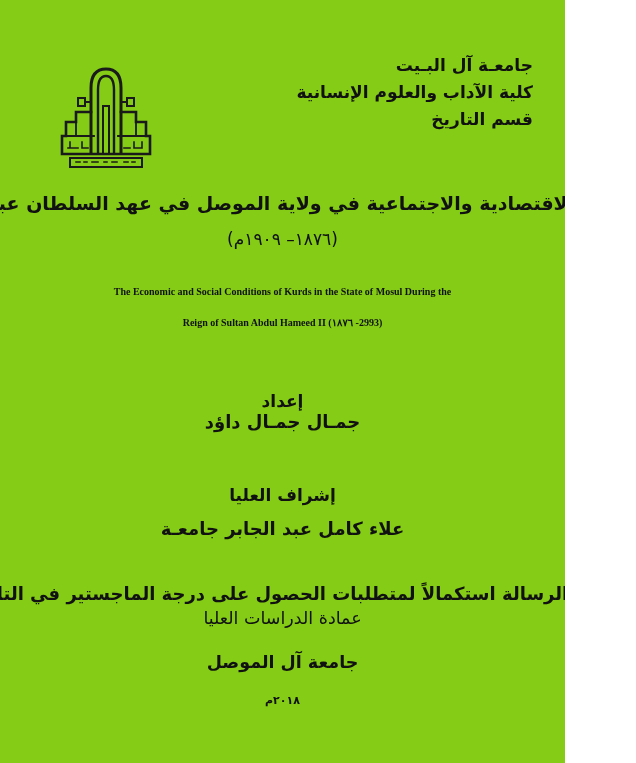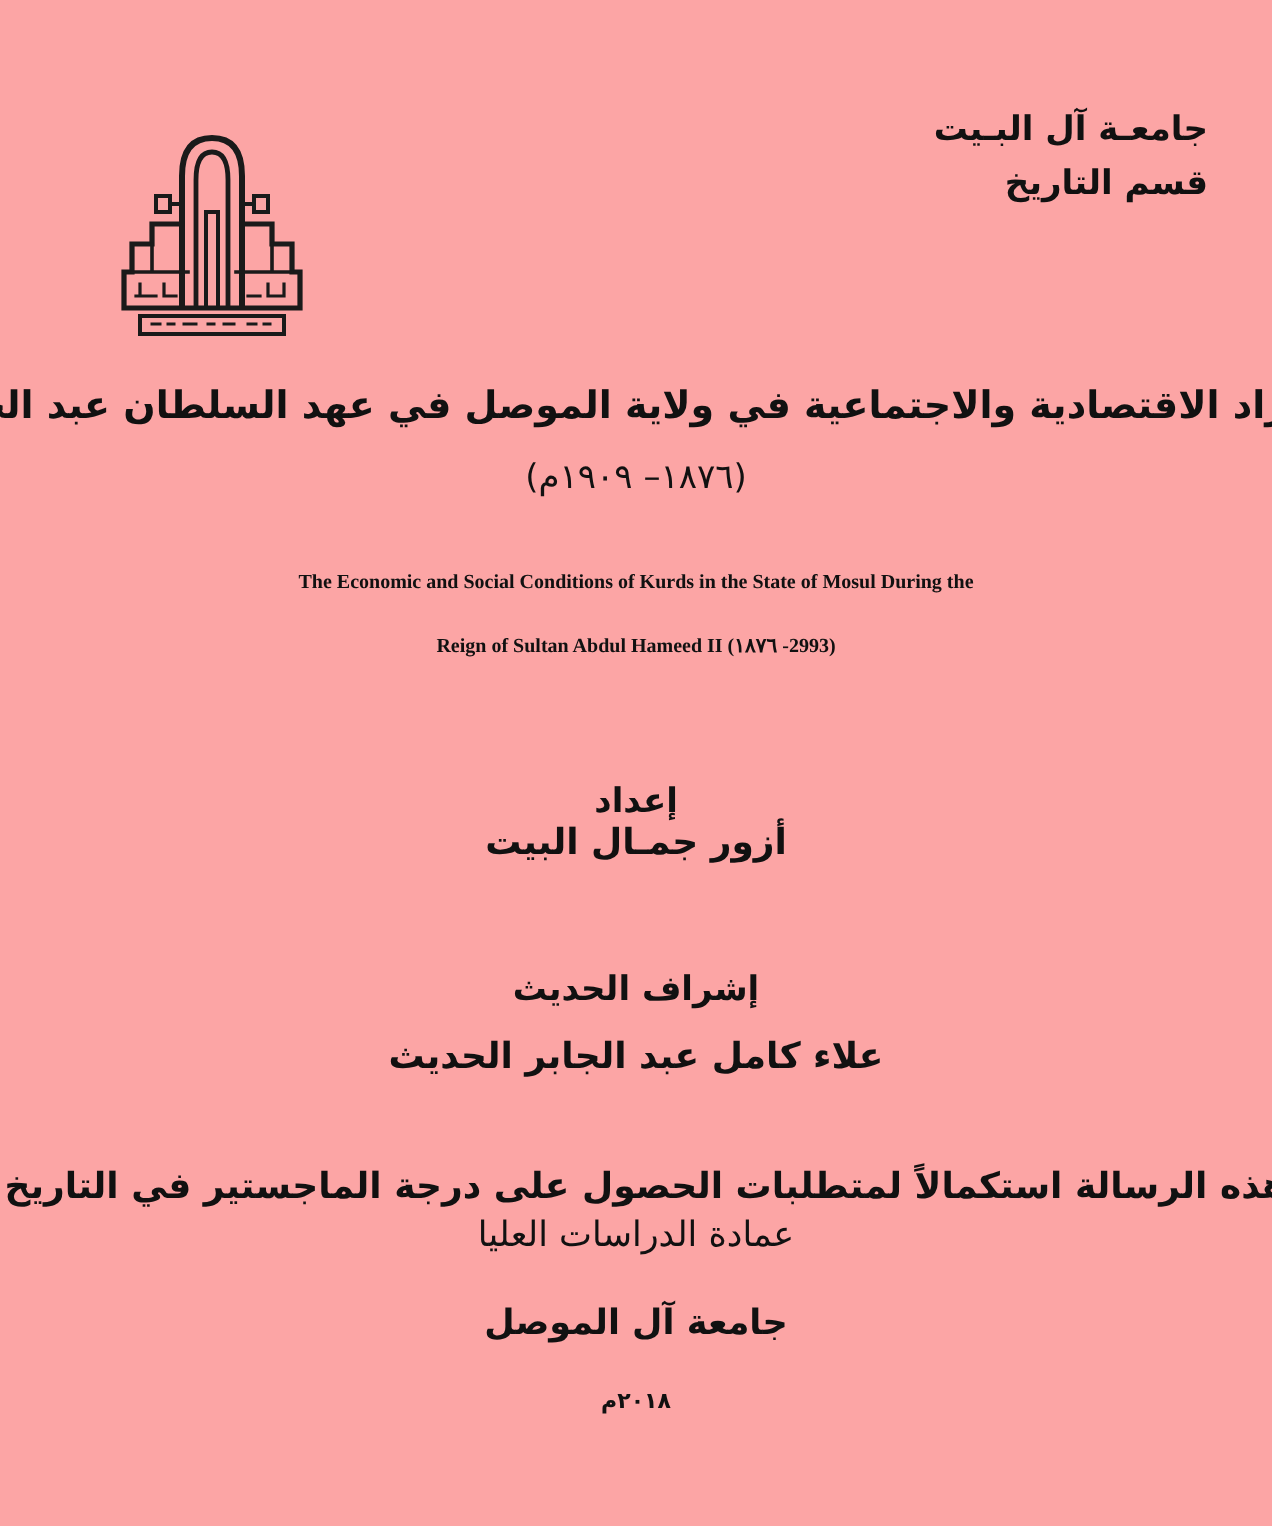--- a/index.html
+++ b/index.html
@@ -1,19 +1,19 @@
 <!DOCTYPE html>
 <html lang="ar"><head>
 <meta charset="utf-8">
 <style>
   html,body { margin:0; padding:0; background:#ffffff; }
   .page {
     position:relative;
-    width:636px; height:763px;
-    background:#fca5a5;
+    width:565px; height:763px;
+    background:#84cc16;
     color:#111111;
     font-family:"DejaVu Sans", sans-serif;
     overflow:hidden;
   }
   .cline {
     position:absolute;
     left:50%;
     transform:translateX(-50%);
     white-space:nowrap;
     text-align:center;
@@ -48,20 +48,21 @@
   .year       { top:694px; font-size:11px; font-weight:700; }
   .logo svg { display:block; width:100%; height:100%; }
 </style>
 </head>
 <body>
 
 <div class="page">
 
   <div class="uni-block">
     <div>جامعـة آل البـيت</div>
+    <div>كلية الآداب والعلوم الإنسانية</div>
     <div>قسم التاريخ</div>
   </div>
 
   <div class="logo">
     <svg viewBox="0 0 96 110" fill="none" stroke="#1a1a1a" stroke-linecap="square">
 
       <path stroke-width="3" d="M33,93 V28 Q33,9 48,9 Q63,9 63,28 V93"></path>
 
       <path stroke-width="2.4" d="M40,93 V30 Q40,16 48,16 Q56,16 56,30 V93"></path>
 
@@ -81,23 +82,23 @@
     </svg>
   </div>
 
   <div class="cline rtl title-ar1">أوضاع الأكراد الاقتصادية والاجتماعية في ولاية الموصل في عهد السلطان عبد الحميد الثاني</div>
   <div class="cline rtl title-ar2">(١٨٧٦– ١٩٠٩م)</div>
 
   <div class="cline title-en title-en1" dir="ltr">The Economic and Social Conditions of Kurds in the State of Mosul During the</div>
   <div class="cline title-en title-en2" dir="ltr">Reign of Sultan Abdul Hameed II (١٨٧٦ -2993)</div>
 
   <div class="cline rtl prep-label">إعداد</div>
-  <div class="cline rtl prep-name">أزور جمـال البيت</div>
+  <div class="cline rtl prep-name">جمـال جمـال داؤد</div>
 
-  <div class="cline rtl sup-label">إشراف الحديث</div>
-  <div class="cline rtl sup-name">علاء كامل عبد الجابر الحديث</div>
+  <div class="cline rtl sup-label">إشراف العليا</div>
+  <div class="cline rtl sup-name">علاء كامل عبد الجابر جامعـة</div>
 
   <div class="cline rtl statement">قُدمت هذه الرسالة استكمالاً لمتطلبات الحصول على درجة الماجستير في التاريخ الحديث</div>
   <div class="cline rtl deanship">عمادة الدراسات العليا</div>
   <div class="cline rtl uni-bottom">جامعة آل الموصل</div>
   <div class="cline rtl year">٢٠١٨م</div>
 
 </div>
 
 </body></html>

